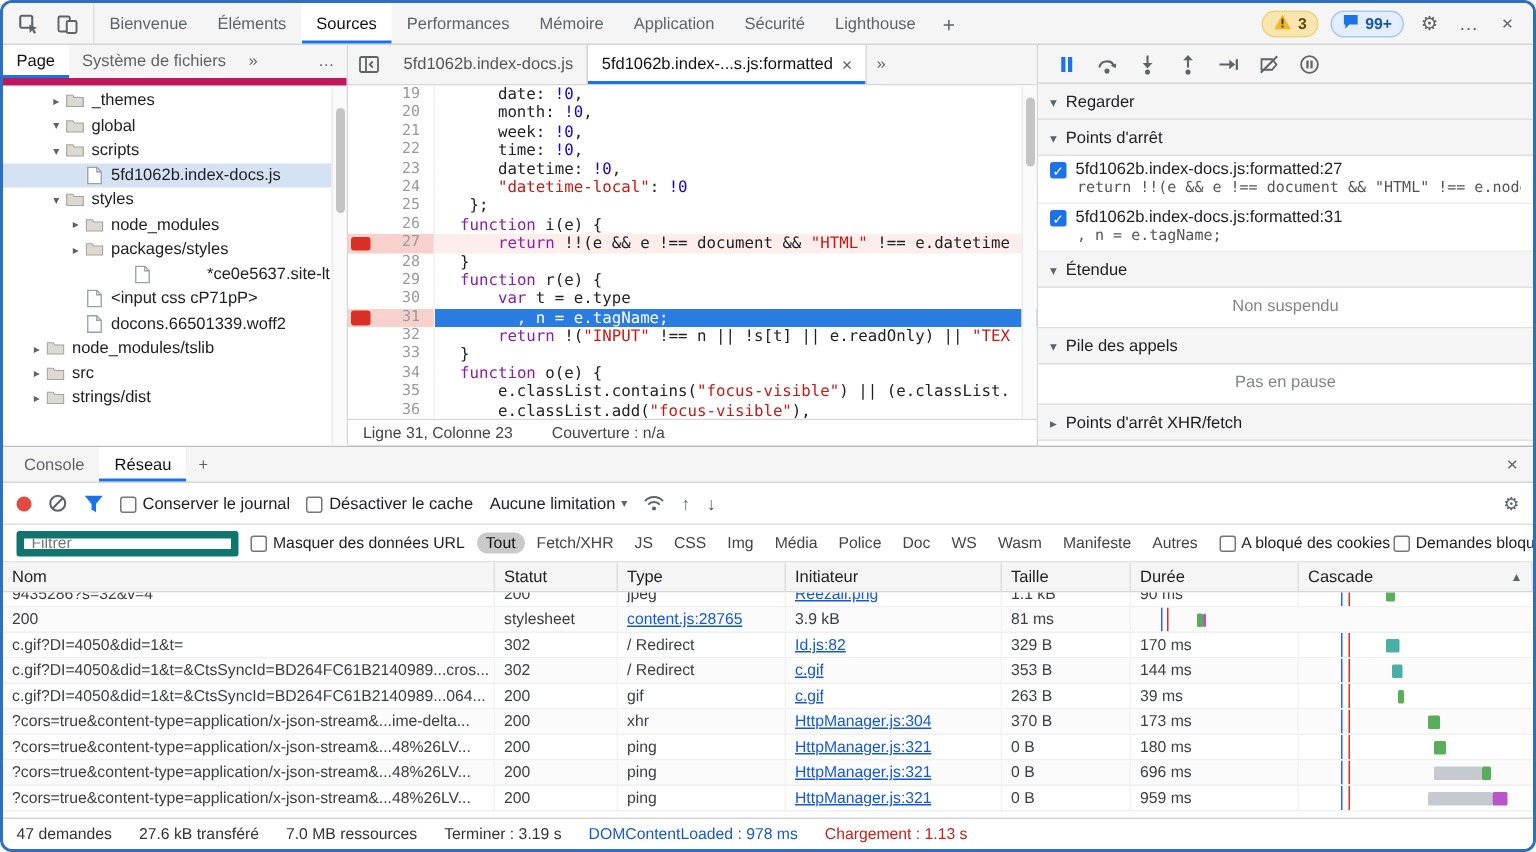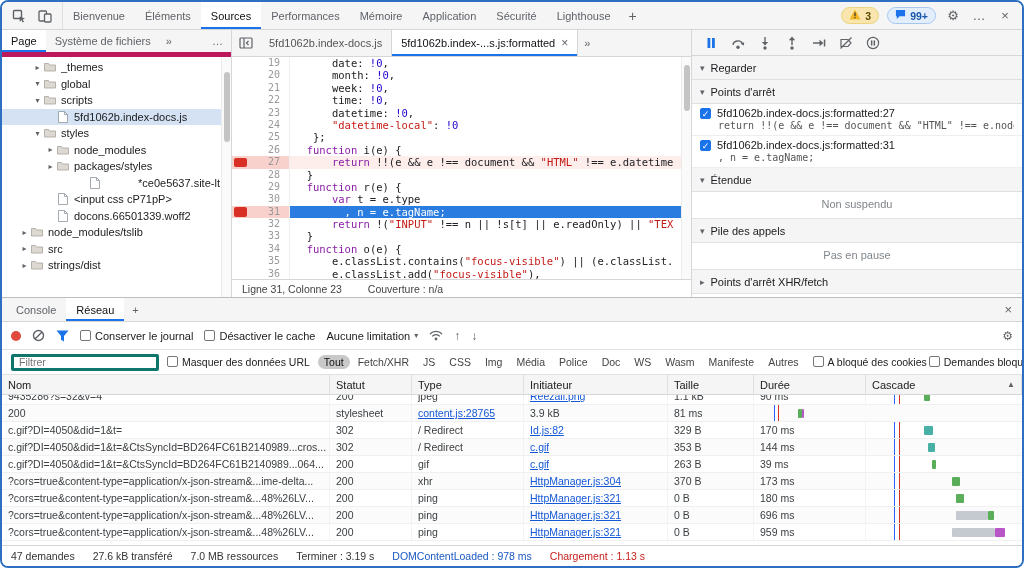--- a/index.html
+++ b/index.html
@@ -88,28 +88,28 @@
                  display:flex; align-items:stretch; padding-left:4px; }
   .dtab { display:flex; align-items:center; padding:0 10px; color:#5f6368; cursor:pointer; }
   .dtab.active { color:#111; background:#fff; box-shadow: inset 0 -2px 0 var(--accent); }
   .dplus { display:flex; align-items:center; padding:0 8px; color:#5f6368; cursor:pointer; }
   .dclose { margin-left:auto; display:flex; align-items:center; padding:0 10px; color:#5f6368; font-size:13px; cursor:pointer; }
 
   .net-toolbar { height:28px; flex:0 0 28px; display:flex; align-items:center; gap:11px; padding:0 9px;
                  border-bottom:1px solid #e0e0e0; background:#fff; }
   .rec { width:10px; height:10px; border-radius:50%; background:var(--record-red); cursor:pointer; flex:0 0 10px; }
   .nicon { display:inline-flex; align-items:center; color:#5f6368; cursor:pointer; font-size:12px; }
-  .cbl { display:inline-flex; align-items:flex-start; gap:4px; cursor:pointer; white-space:nowrap; }
+  .cbl { display:inline-flex; align-items:flex-end; gap:4px; cursor:pointer; white-space:nowrap; }
   .throttle { display:inline-flex; align-items:center; gap:4px; cursor:pointer; color:#202124; }
   .caret { font-size:8px; color:#5f6368; }
   .spacer { flex:1; }
 
   .net-filters { height:25px; flex:0 0 25px; display:flex; align-items:center; gap:8px; padding:0 9px;
                  border-bottom:1px solid #e0e0e0; font-size:10.5px; background:#fff; }
-  .filter-input { width:148px; height:17px; border:3px solid #0f766e; border-radius:2px; padding:0 5px;
+  .filter-input { width:148px; height:17px; border:5px solid #0f766e; border-radius:2px; padding:0 5px;
                   font-size:10.5px; font-family:"Liberation Sans",sans-serif; color:#333; }
   .pills { display:flex; align-items:center; gap:2px; }
   .pill { padding:1px 6px; border-radius:8px; color:#444; cursor:pointer; white-space:nowrap; }
   .pill.sel { background:#c9c9c9; color:#111; }
 
   .net-header, .nrow { display:grid; grid-template-columns:328px 82px 112px 144px 86px 112px 1fr; }
   .net-header { height:20px; flex:0 0 20px; background:#f5f5f5; border-bottom:1px solid #d6d6d6; align-items:center; }
   .hc { display:flex; align-items:center; padding:0 6px; border-right:1px solid #e0e0e0; height:100%; cursor:pointer; }
   .hc:last-child .sort { margin-left:auto; font-size:8px; color:#5f6368; }
   .net-rows { flex:1; overflow:hidden; background:#fff; }

